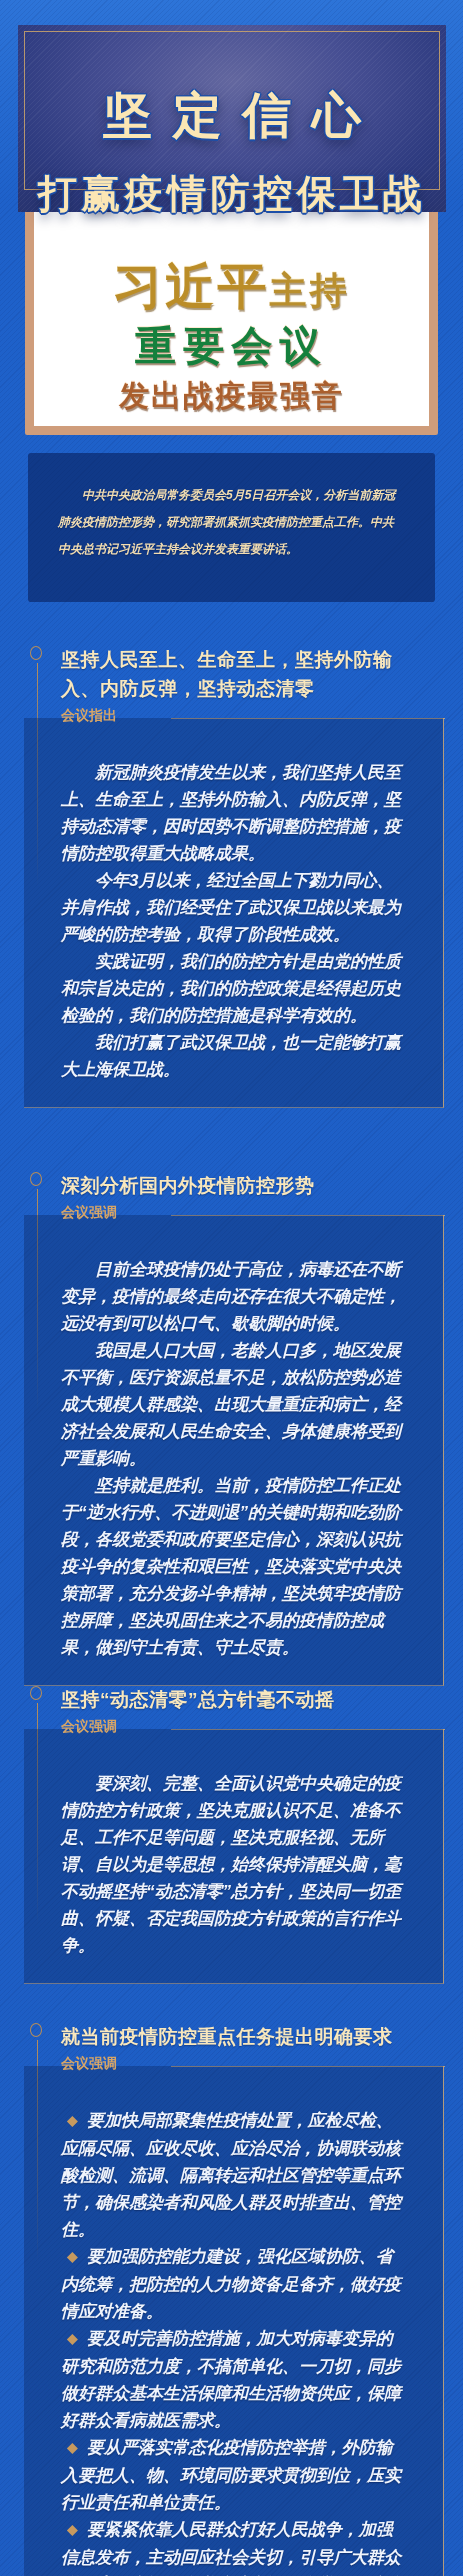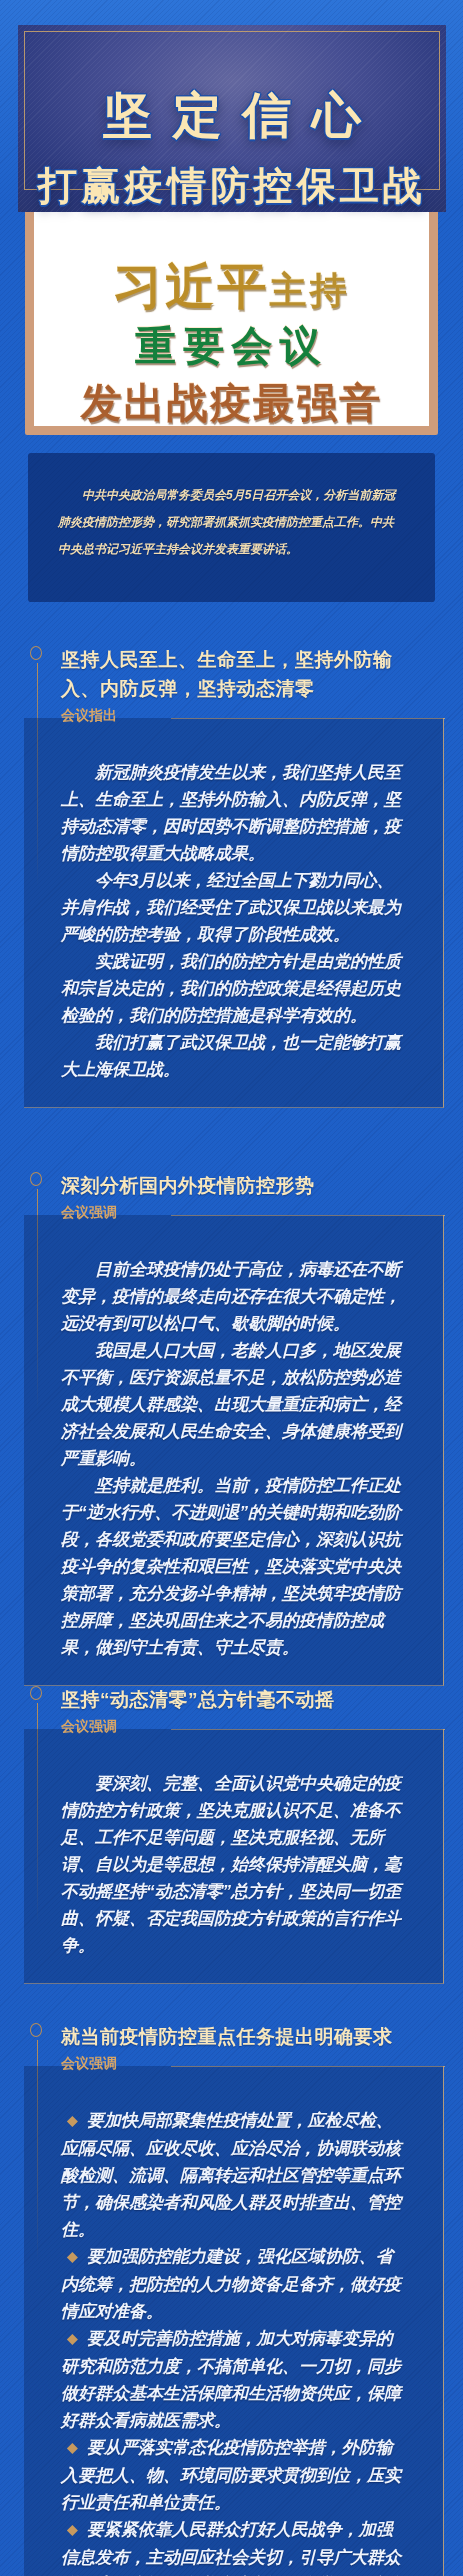--- a/index.html
+++ b/index.html
@@ -28,33 +28,33 @@
     border:0.5px solid rgba(205,165,105,.85);
   }
   .banner-line{position:absolute;left:0;width:100%;text-align:center;z-index:2;
     font-weight:bold;color:#fbe6b4;
     text-shadow:
       1.5px 0 0 #1d4fa8,-1.5px 0 0 #1d4fa8,0 1.5px 0 #1d4fa8,0 -1.5px 0 #1d4fa8,
       1px 1px 0 #1d4fa8,-1px 1px 0 #1d4fa8,1px -1px 0 #1d4fa8,-1px -1px 0 #1d4fa8,
       0 5.2px 11.3px rgba(8,18,60,.65);
   }
   .banner-line1{top:58px;font-size:49px;letter-spacing:20.6px;text-indent:20.6px;}
-  .banner-line2{top:134px;font-size:39px;letter-spacing:4.1px;}
+  .banner-line2{top:142px;font-size:39px;letter-spacing:4.1px;}
   
   .title-panel{
     position:absolute;left:25px;top:175px;width:413px;height:260px;z-index:2;
     background:#ffffff;border:9.3px solid #cf9d7b;border-radius:2.1px;box-sizing:border-box;
   }
   .gold-line{position:absolute;left:0;width:100%;text-align:center;font-weight:bold;}
   .gold1{top:70px;font-size:49px;letter-spacing:3.1px;color:#bb8d28;
     text-shadow:0 -1px 0.5px rgba(255,243,205,.8),1px 1.5px 1px rgba(105,70,10,.55);}
   .gold1 .gold-small{font-size:37px;color:#b98f2e;}
   .gold2{top:135px;font-size:41px;letter-spacing:7.2px;color:#15803d;
     text-shadow:0 -1px 0.5px rgba(255,230,200,.8),1px 1.5px 1px rgba(100,50,10,.55);}
-  .gold3{top:192px;font-size:41px;letter-spacing:2.1px;color:#aa5f2e;
+  .gold3{top:192px;font-size:30px;letter-spacing:2.1px;color:#aa5f2e;
     text-shadow:0 -1px 0.5px rgba(255,225,195,.8),1px 1.5px 1px rgba(95,45,10,.55);}
   
   .intro-box{
     position:absolute;left:28px;top:453px;width:407px;min-height:149px;z-index:1;
     background:rgba(6,26,82,.55);border-radius:3.1px;box-sizing:border-box;
     padding:29px 30px 20.6px 30px;
   }
   .intro-box p{
     margin:0;text-indent:2em;font-size:12px;line-height:27px;font-weight:bold;
     font-style:italic;color:#f2ddb1;text-shadow:0 1px 1.5px rgba(5,20,60,.4);

